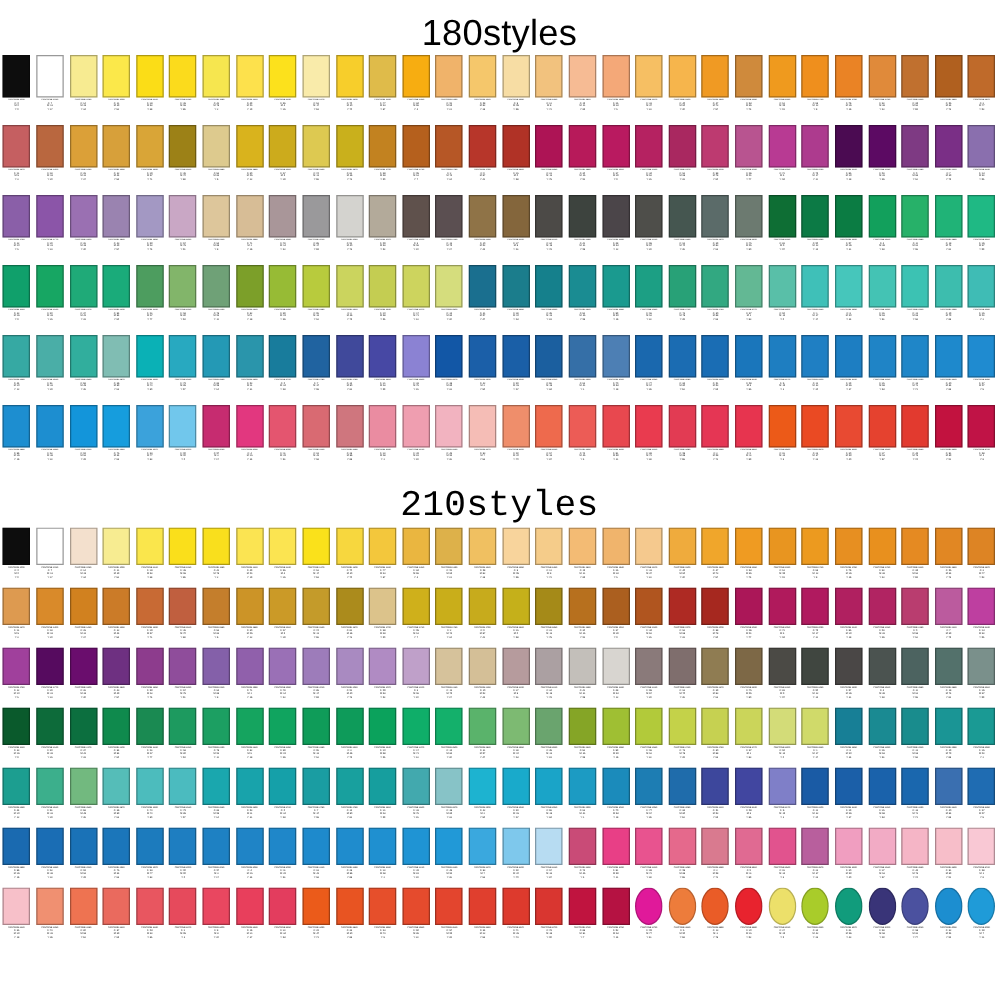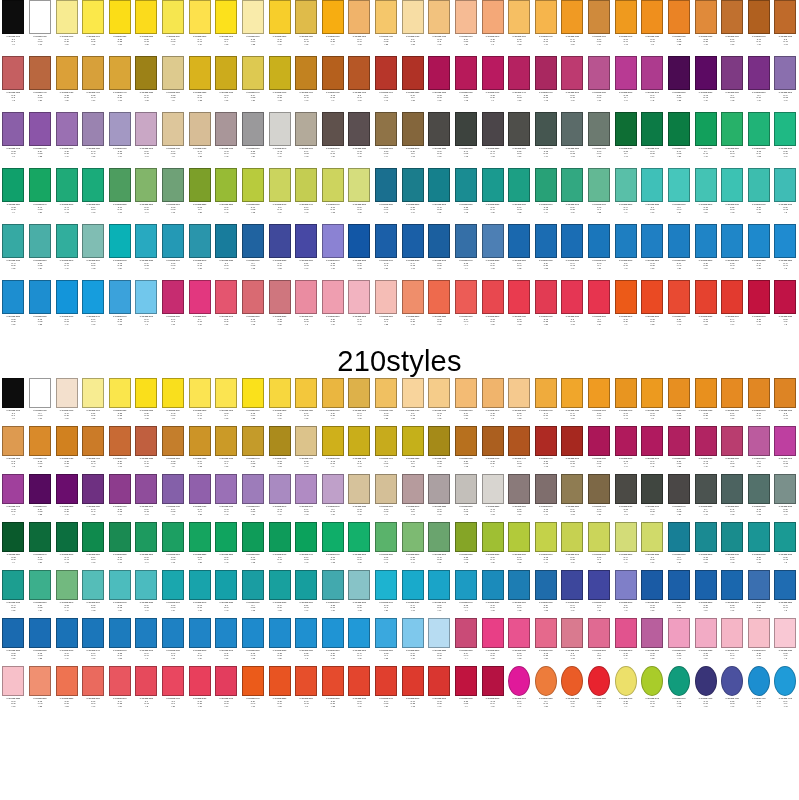--- a/index.html
+++ b/index.html
@@ -16,21 +16,21 @@
   .section { width: 799px; }
 
   .section-title {
     text-align: center;
     font-family: "Liberation Sans", sans-serif;
     font-weight: 400;
     color: #000000;
     letter-spacing: 0.2px;
   }
   #sec1 .section-title { font-size: 29px; line-height: 34px; padding-top: 10px; }
-  #sec2 .section-title { font-size: 29px; line-height: 34px; padding-top: 8px; }
+  #sec2 .section-title { font-size: 29px; line-height: 34px; padding-top: 8px; font-family: Liberation Mono, monospace; }
 
   .grid { display: block; width: 799px; }
 
   .row {
     display: flex;
     width: 799px;
     align-items: flex-start;
   }
   #sec1 .row { height: 56px; }
   #sec2 .row { height: 48px; }
@@ -69,20 +69,21 @@
   }
   .lbl .code { display: block; font-size: 1.9px; }
   .lbl .c1, .lbl .c2, .lbl .c3 { display: block; font-size: 1.9px; }
 </style>
 </head>
 <body>
 
 <div id="page">
 
   <div class="section" id="sec1">
+    <div class="section-title">180styles</div>
     <div class="grid" id="grid1">
         <div class="row">
           <div class="cell">
             <div class="sw" style="background: rgb(13, 13, 13);"></div>
             <div class="lbl">
               <span class="code">PANTONE 100C</span>
               <span class="c1">C: 0</span>
               <span class="c2">M: 0</span>
               <span class="c3">Y: 0</span>
             </div>

